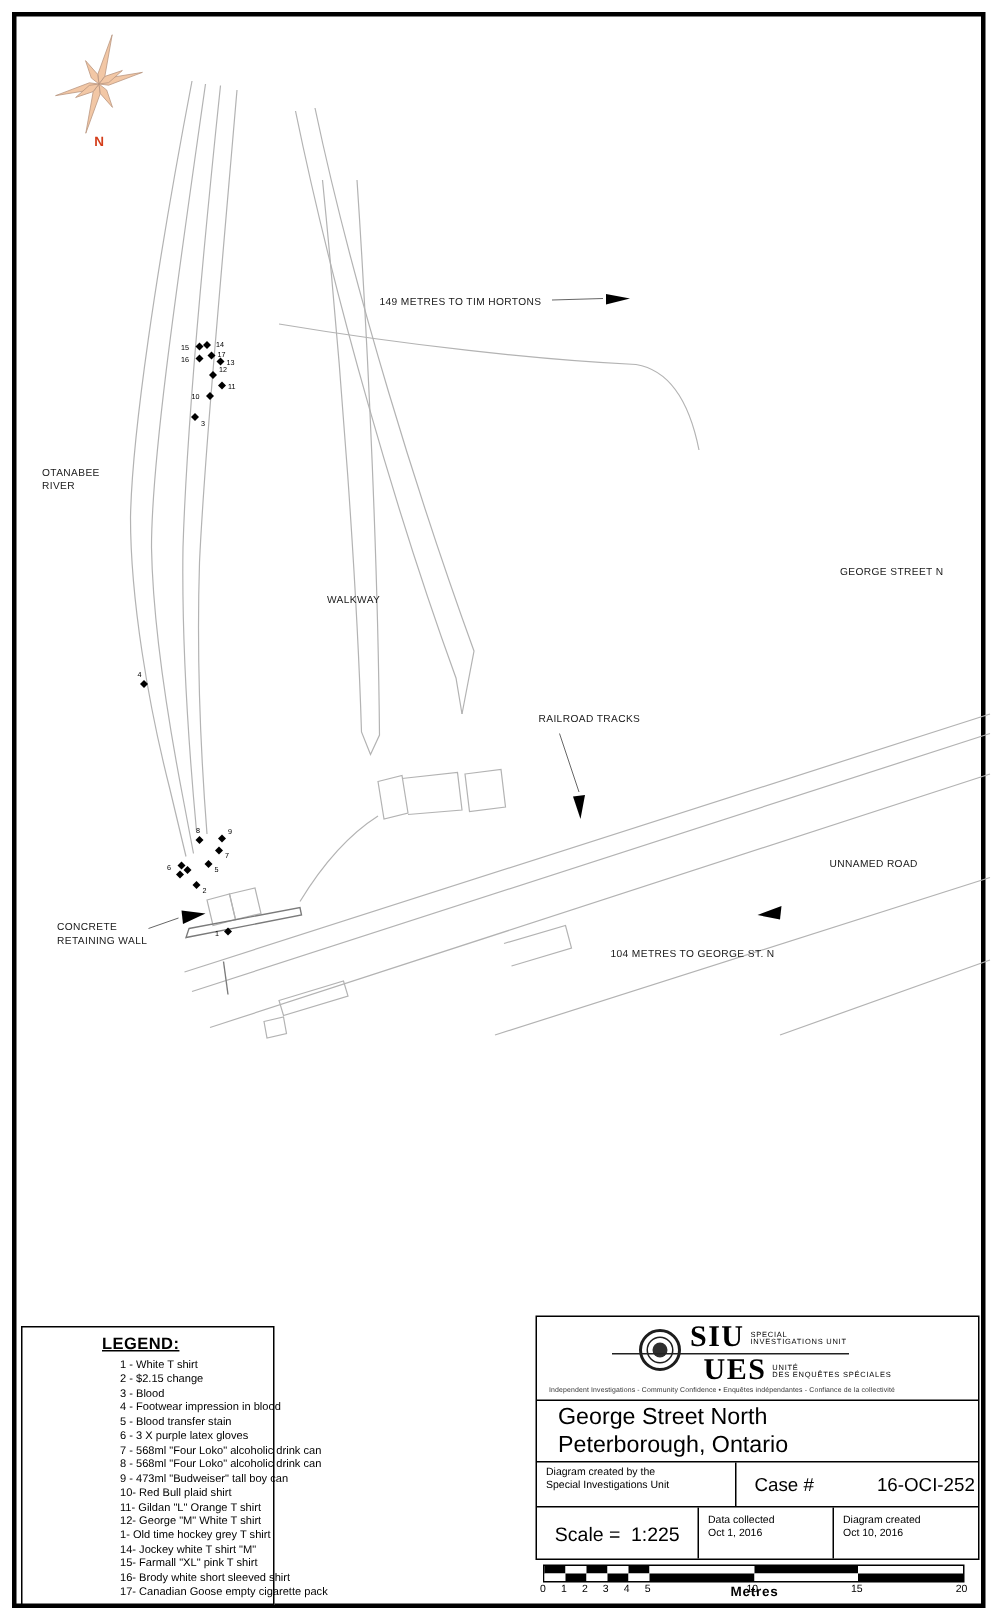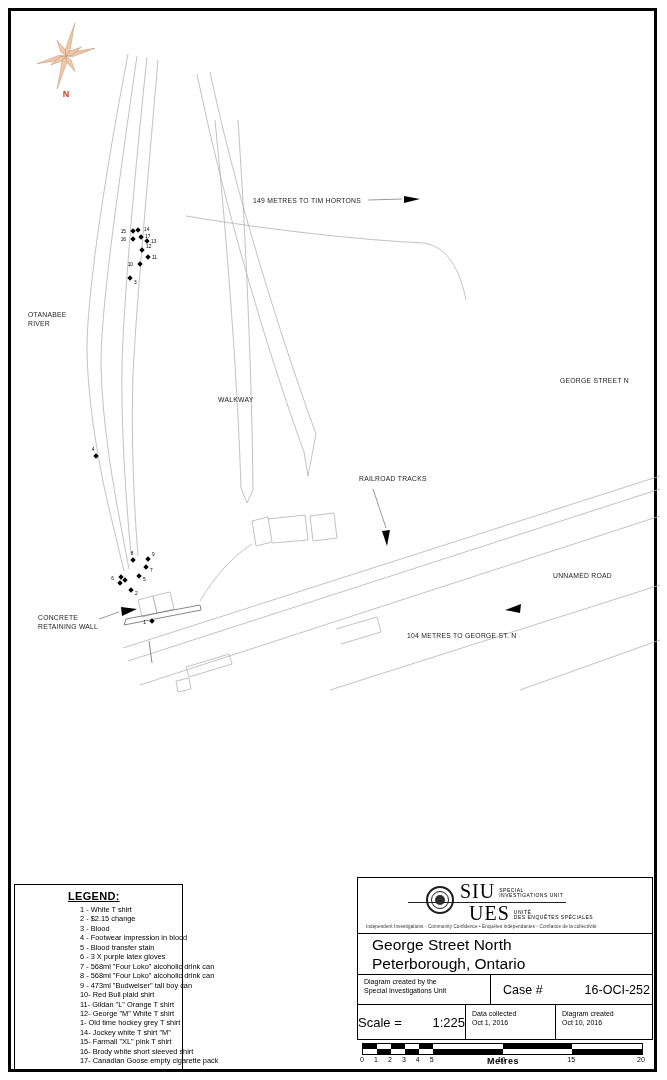--- a/index.html
+++ b/index.html
@@ -21,36 +21,36 @@
   .legend-item{margin-left:19px;font-size:7.4px;line-height:9.45px;white-space:nowrap;}
   
   .title-block{position:absolute;left:357px;top:877px;width:296px;height:163px;
         border:1px solid #000;box-sizing:border-box;background:#fff;}
   .tb-logo-row{position:relative;height:56px;border-bottom:1px solid #000;box-sizing:border-box;}
   .emblem{position:absolute;left:68px;top:8px;width:28px;height:28px;border:2px solid #1d1d1d;border-radius:50%;box-sizing:border-box;}
   .emblem-inner{position:absolute;left:3px;top:3px;right:3px;bottom:3px;border:1px solid #1d1d1d;border-radius:50%;}
   .emblem-core{position:absolute;left:7px;top:7px;right:7px;bottom:7px;background:#2e2e2e;border-radius:50%;}
   .logo-text{position:absolute;left:102px;top:3px;width:190px;}
   .logo-line{display:flex;align-items:flex-end;}
-  .acr{font-family:"Liberation Serif",serif;font-weight:normal;font-size:20px;line-height:20px;letter-spacing:1px;}
+  .acr{font-family:"Liberation Serif",serif;font-weight:bold;font-size:20px;line-height:20px;letter-spacing:1px;}
   .acr2{margin-left:9px;}
   .smallcaps{font-size:5px;line-height:5.6px;letter-spacing:.5px;margin-left:4px;margin-bottom:2px;text-transform:uppercase;}
   .uline{border-bottom:1px solid #222;width:158px;margin-left:-52px;margin-top:1px;}
   .tagline{position:absolute;left:8px;top:46px;width:286px;font-size:4.6px;color:#333;
         letter-spacing:.1px;white-space:nowrap;}
   .tb-title-row{height:41px;border-bottom:1px solid #000;box-sizing:border-box;
         padding:2px 0 0 14px;font-size:15.5px;line-height:18.5px;}
   .tb-row3{display:flex;height:30px;border-bottom:1px solid #000;box-sizing:border-box;}
   .tb-created{width:133px;border-right:1px solid #000;box-sizing:border-box;
         padding:3px 0 0 6px;font-size:7px;line-height:8.6px;}
   .tb-case{flex:1;display:flex;align-items:center;padding-left:12px;font-size:12.5px;gap:31px;}
   .tb-case .num{margin-left:11px;}
   .tb-row4{display:flex;height:34px;box-sizing:border-box;}
   .tb-scale{width:108px;border-right:1px solid #000;box-sizing:border-box;display:flex;
-        align-items:center;justify-content:space-between;font-size:13px;}
+        align-items:center;justify-content:center;font-size:13px;}
   .tb-scale .num{margin-left:7px;}
   .tb-cell{width:90px;border-right:1px solid #000;box-sizing:border-box;
         padding:4px 0 0 6px;font-size:7px;line-height:9px;}
   .tb-cell:last-child{border-right:none;flex:1;}
   
   .scalebar-bar{position:absolute;left:362px;top:1043px;width:279px;height:10px;
         border:1px solid #000;box-sizing:content-box;background:#fff;}
   .sb-seg{position:absolute;}
   .sb-tick{position:absolute;top:1056px;width:14px;margin-left:-7px;text-align:center;font-size:7px;}
   .sb-unit{position:absolute;left:468px;top:1056px;width:70px;text-align:center;

